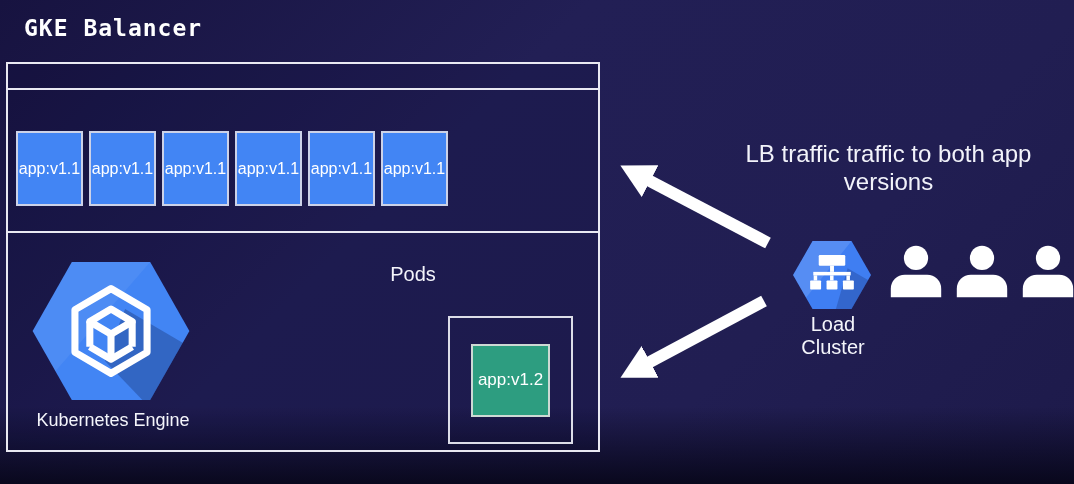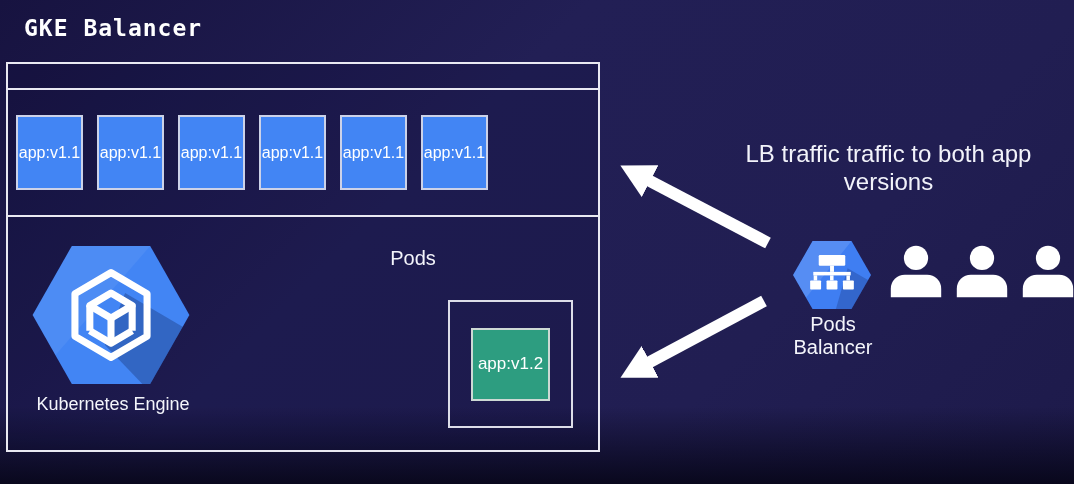--- a/index.html
+++ b/index.html
@@ -17,21 +17,21 @@
     font-weight:bold;font-size:23px;letter-spacing:1px;color:#ffffff;
   }
   
   .cluster{
     left:6px;top:62px;width:590px;height:386px;
     border:2px solid #e9e9f2;background:rgba(10,8,44,0.15);
   }
   .cluster-header{height:24px;border-bottom:2px solid #e9e9f2;}
   .pods-row{
     height:125px;border-bottom:2px solid #e9e9f2;
-    display:flex;align-items:center;gap:14px;padding-left:8px;box-sizing:content-box;
+    display:flex;align-items:center;gap:6px;padding-left:8px;box-sizing:content-box;margin-top:16px;
   }
   .pod{
     width:67px;height:75px;background:#4285f4;border:2px solid #ccd2e8;
     box-sizing:border-box;display:flex;align-items:center;justify-content:center;
     font-size:16px;color:#ffffff;flex:0 0 auto;
   }
   .cluster-lower{position:relative;height:229px;}
   .gke-hex{left:24px;top:29px;width:158px;height:138px;}
   .engine-label{left:0;top:177px;width:210px;text-align:center;font-size:18px;color:#f4f5fb;}
   .pods-label{left:350px;top:30px;width:110px;text-align:center;font-size:20px;color:#f4f5fb;}
@@ -133,21 +133,21 @@
     <rect x="95" y="63" width="10" height="16"></rect>
     <rect x="52" y="79" width="96" height="9"></rect>
     <rect x="53" y="88" width="9" height="13"></rect>
     <rect x="95" y="88" width="9" height="13"></rect>
     <rect x="137" y="88" width="9" height="13"></rect>
     <rect x="44" y="101" width="28" height="23" rx="2"></rect>
     <rect x="86" y="101" width="28" height="23" rx="2"></rect>
     <rect x="128" y="101" width="28" height="23" rx="2"></rect>
   </g>
 </svg>
-<div class="abs lb-label">Pods Balancer</div>
+<div class="abs lb-label">Load Cluster</div>
 
 <div class="abs users">
   <svg class="user-icon" viewBox="0 0 60 56">
     <circle cx="30" cy="14" r="13" fill="#ffffff"></circle>
     <path d="M3,56 v-9 a15,15 0 0 1 15,-15 h24 a15,15 0 0 1 15,15 v9 Z" fill="#ffffff"></path>
   </svg>
   <svg class="user-icon" viewBox="0 0 60 56">
     <circle cx="30" cy="14" r="13" fill="#ffffff"></circle>
     <path d="M3,56 v-9 a15,15 0 0 1 15,-15 h24 a15,15 0 0 1 15,15 v9 Z" fill="#ffffff"></path>
   </svg>

